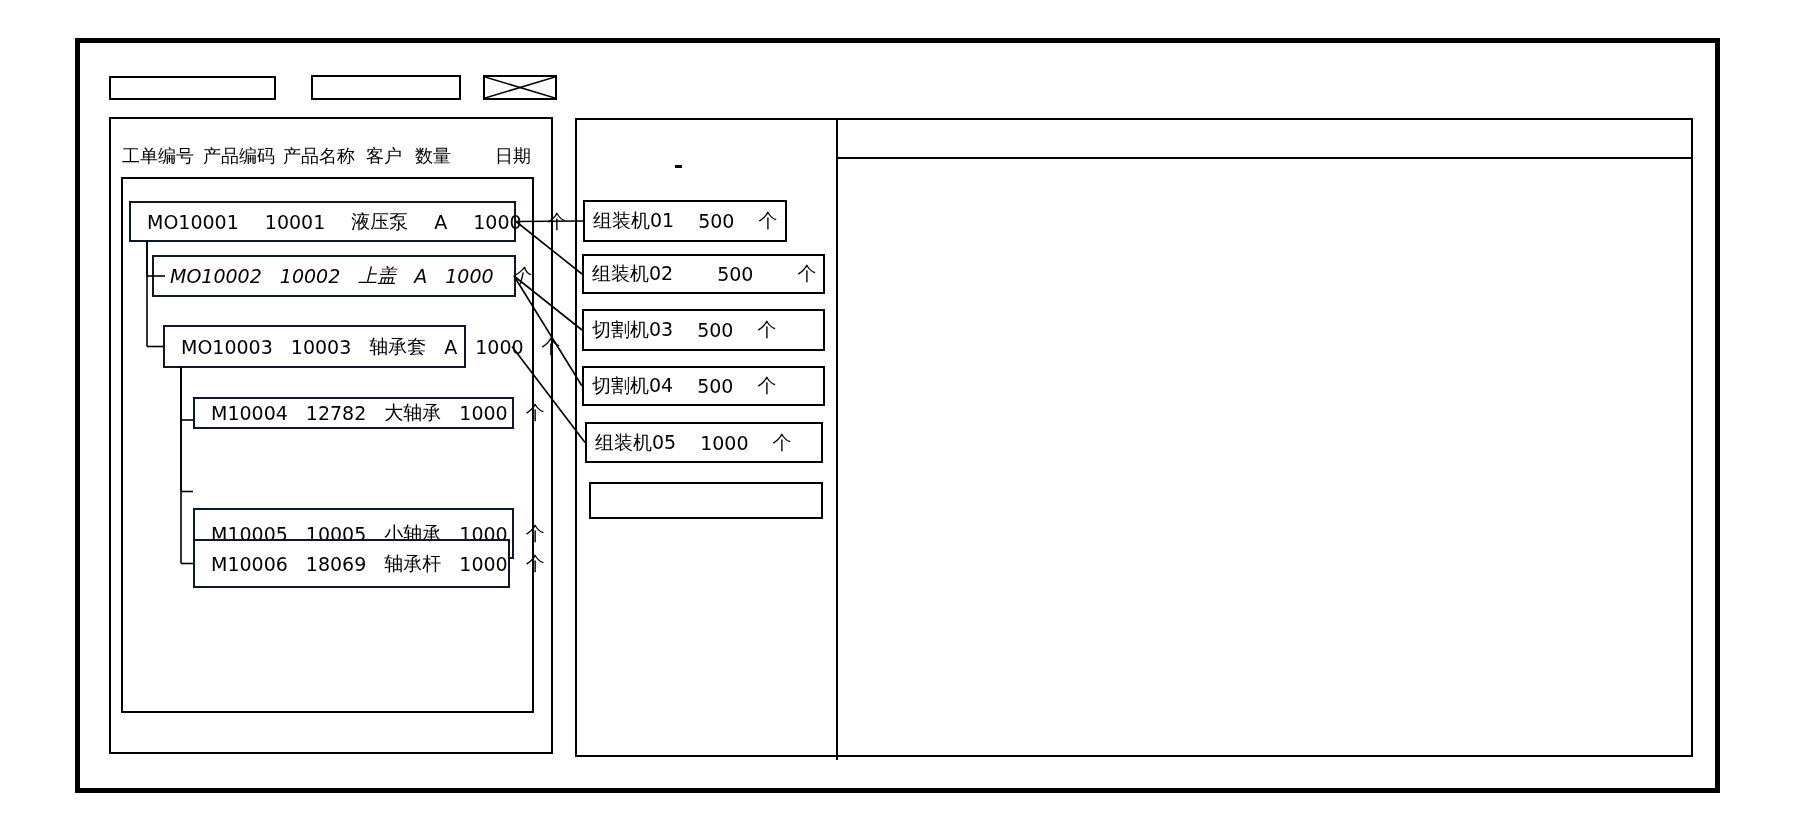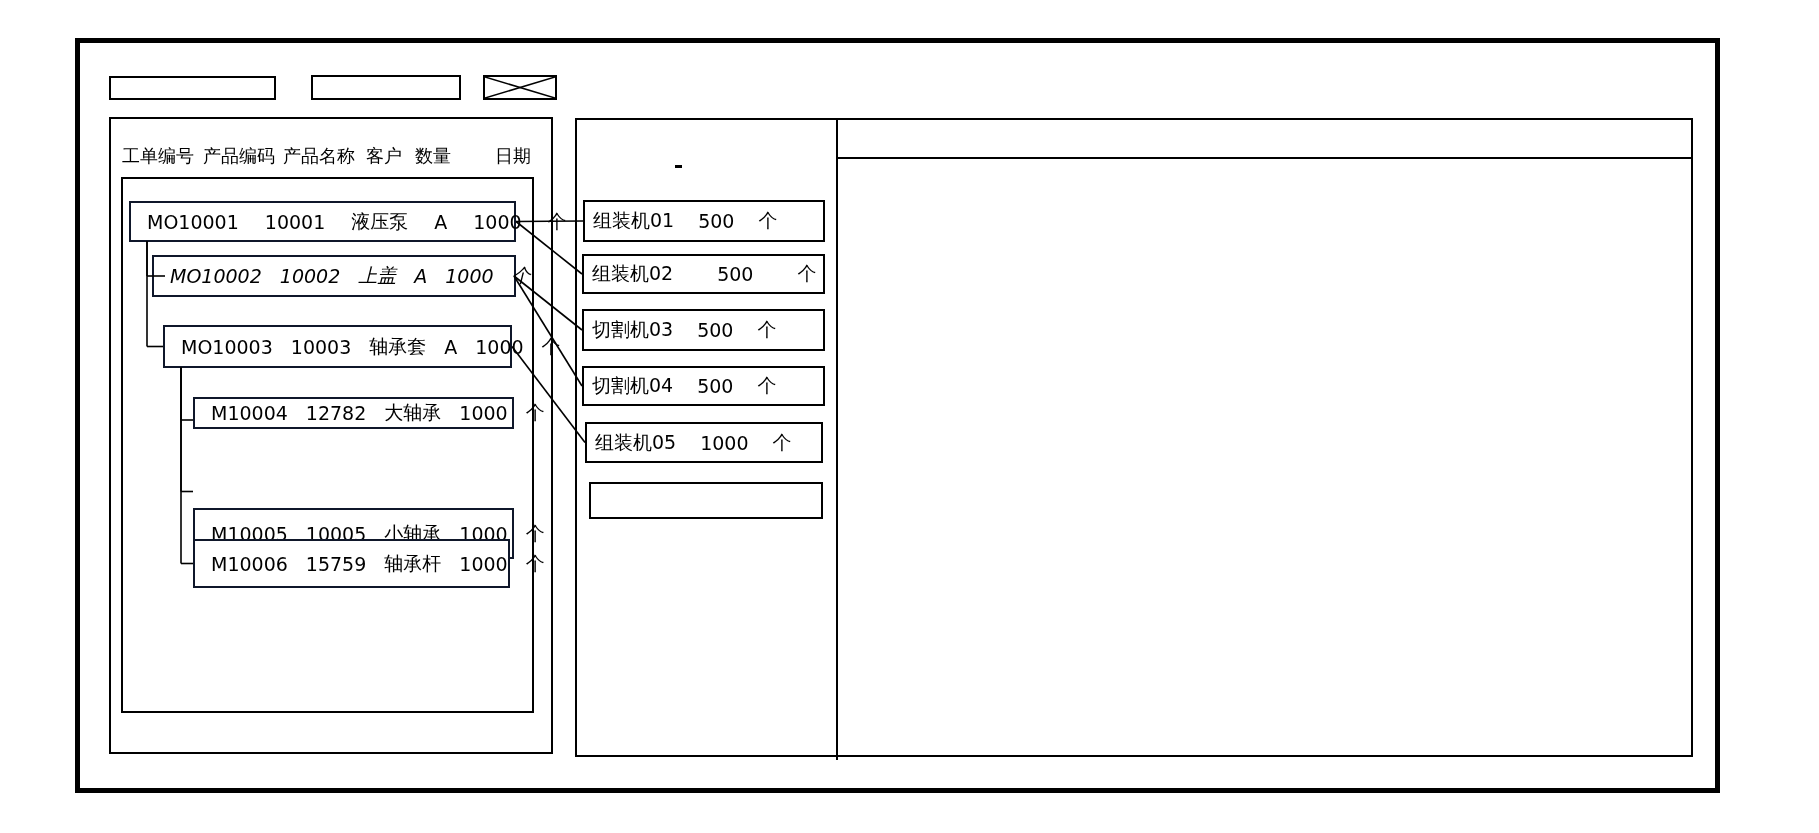--- a/index.html
+++ b/index.html
@@ -17,32 +17,32 @@
   .left-panel{left:109px;top:117px;width:444px;height:637px;border:2px solid #000;}
   .tree-container{left:121px;top:177px;width:413px;height:536px;border:2px solid #000;}
   .hdr{position:absolute;top:145px;font-size:18px;line-height:22px;white-space:nowrap;}
   .h1{left:122px;} .h2{left:203px;} .h3{left:283px;} .h4{left:366px;} .h5{left:415px;} .h6{left:495px;}
   .order-box{
     border:2px solid #0f172a;background:#fff;display:flex;align-items:center;
     gap:18px;padding-left:16px;font-size:19px;white-space:nowrap;
   }
   .ob0{left:129px;top:201px;width:387px;height:41px;gap:26px;}
   .ob1{left:152px;top:255px;width:364px;height:42px;font-style:italic;}
-  .ob2{left:163px;top:325px;width:349px;height:43px;}
+  .ob2{left:163px;top:325px;width:303px;height:43px;}
   .ob3{left:193px;top:397px;width:321px;height:32px;}
   .ob4{left:193px;top:466px;width:321px;height:51px;margin-top:42px;}
   .ob5{left:193px;top:539px;width:317px;height:49px;}
   .work-panel{left:575px;top:118px;width:1118px;height:639px;border:2px solid #000;}
   .divider-v{left:836px;top:118px;width:2px;height:642px;background:#000;}
   .header-line{left:836px;top:157px;width:857px;height:2px;background:#000;}
   .machine-box{
     border:2px solid #000;background:#fff;display:flex;align-items:center;
     gap:24px;padding-left:8px;font-size:19px;white-space:nowrap;
   }
-  .mb0{left:583px;top:200px;width:242px;height:42px;}
+  .mb0{left:583px;top:200px;width:204px;height:42px;}
   .mb1{left:582px;top:254px;width:243px;height:40px;gap:44px;}
   .mb2{left:582px;top:309px;width:243px;height:42px;}
   .mb3{left:582px;top:366px;width:243px;height:40px;}
   .mb4{left:585px;top:422px;width:238px;height:41px;}
   .mb5{left:589px;top:482px;width:234px;height:37px;}
   .dot-mark{left:675px;top:165px;width:7px;height:3px;background:#000;}
   .connector-layer{left:0;top:0;width:1819px;height:833px;pointer-events:none;}
   .f:empty{display:none;}
 </style>
 </head>
@@ -105,21 +105,21 @@
   <div class="abs order-box ob4">
     <span class="f">M10005</span>
     <span class="f">10005</span>
     <span class="f">小轴承</span>
 
     <span class="f">1000</span>
     <span class="f">个</span>
   </div>
   <div class="abs order-box ob5">
     <span class="f">M10006</span>
-    <span class="f">15759</span>
+    <span class="f">18069</span>
     <span class="f">轴承杆</span>
 
     <span class="f">1000</span>
     <span class="f">个</span>
   </div>
 
   <div class="abs work-panel"></div>
   <div class="abs divider-v"></div>
   <div class="abs header-line"></div>
   <div class="abs dot-mark"></div>

